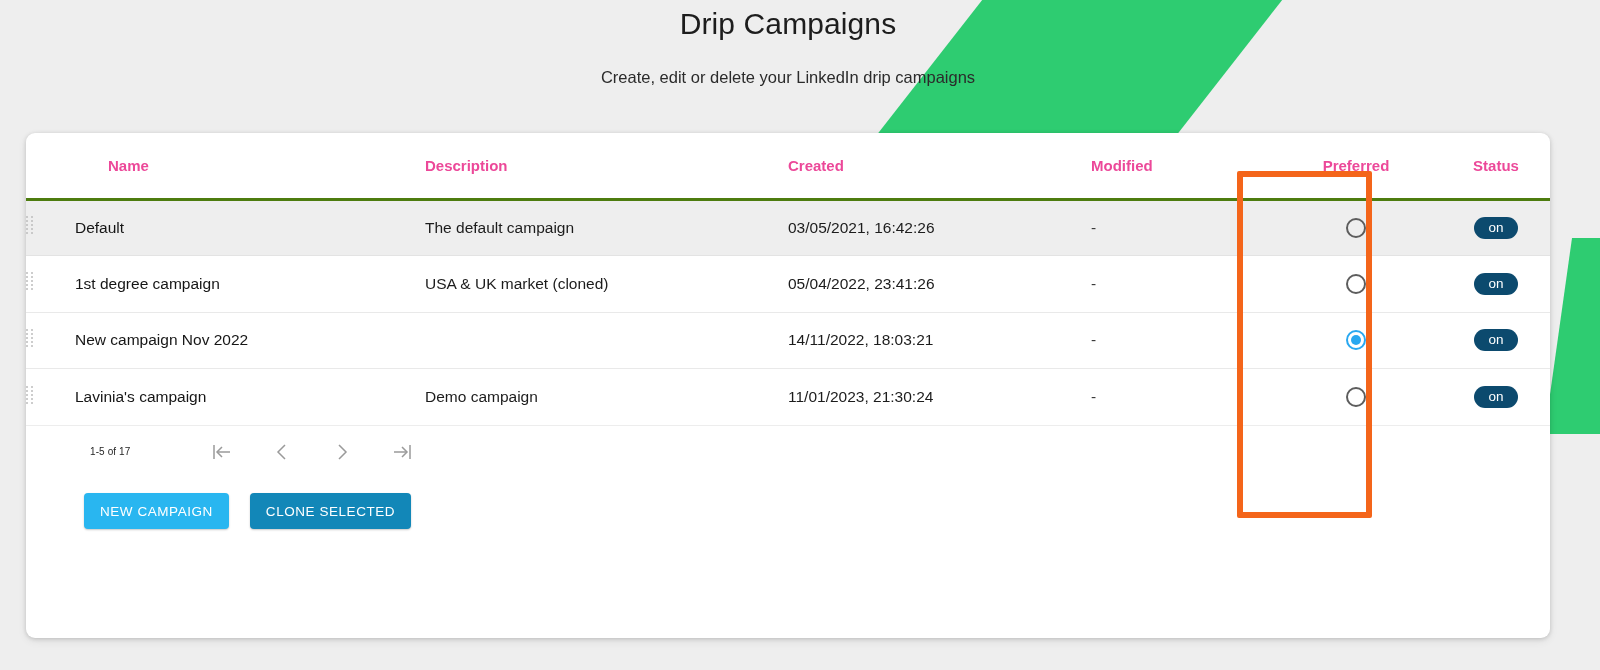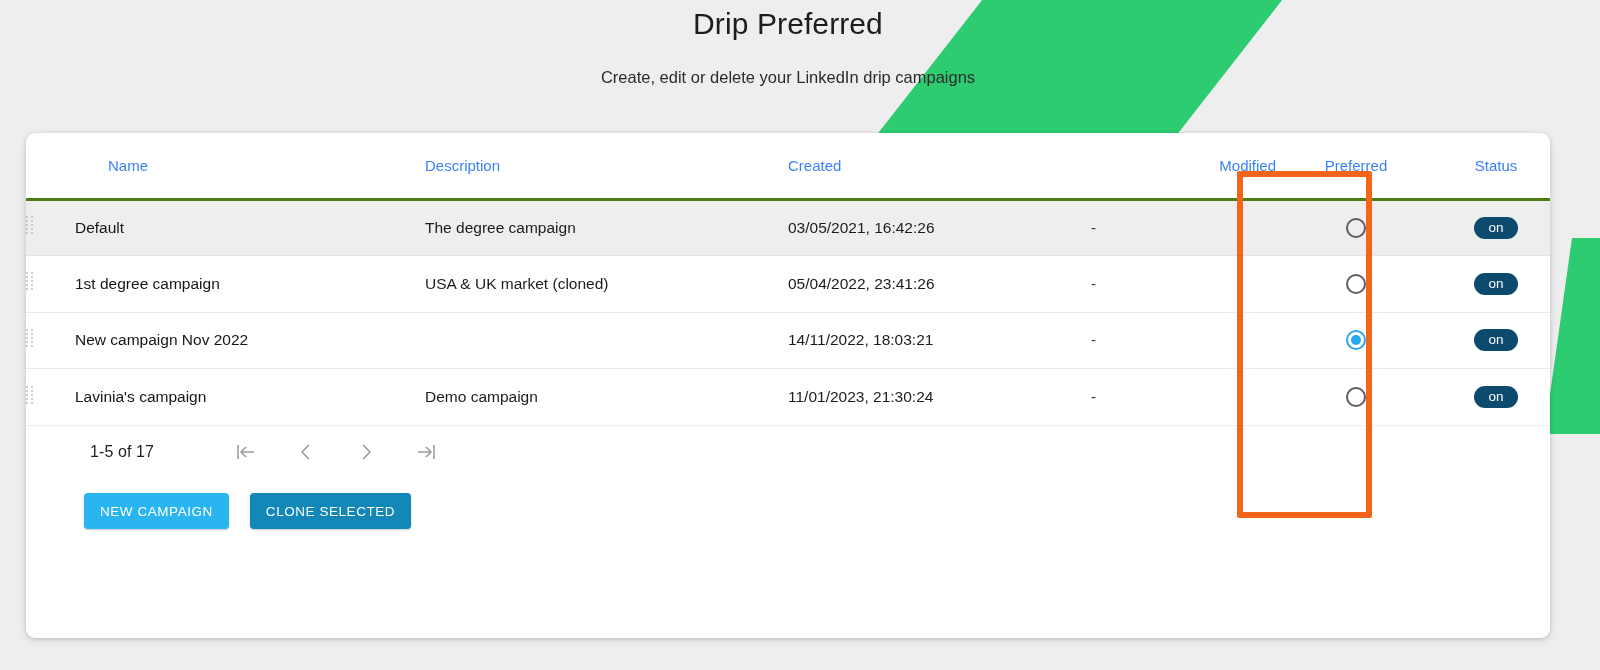--- a/index.html
+++ b/index.html
@@ -85,22 +85,22 @@
   }
 
   
   .campaign-table {
     width: 100%;
     border-collapse: collapse;
     table-layout: fixed;
   }
   .campaign-table th {
     font-size: 15px;
-    font-weight: 400;
-    color: #3b82f6;
+    font-weight: 700;
+    color: #ec4899;
     text-align: left;
     height: 66px;
     vertical-align: middle;
     padding: 0;
   }
   .campaign-table td {
     font-size: 15.5px;
     color: #1c1c1c;
     height: 56.5px;
     vertical-align: middle;
@@ -115,21 +115,21 @@
   .col-name  { width: 358px; }
   .col-desc  { width: 363px; }
   .col-created  { width: 303px; }
   .col-modified { width: 185px; }
   .col-preferred{ width: 160px; }
   .col-status   { width: 114px; }
 
   th.th-name      { padding-left: 41px; }
   th.th-desc      { padding-left: 0px; }
   th.th-created   { padding-left: 0px; }
-  th.th-modified  { padding-left: 0px; text-align: right; }
+  th.th-modified  { padding-left: 0px; }
   th.th-preferred { text-align: center; }
   th.th-status    { text-align: center; padding-left: 6px; }
 
   td.td-name     { padding-left: 8px; color: #161616; }
   td.td-desc     { color: #1c1c1c; }
   td.td-created  { color: #1c1c1c; }
   td.td-modified { color: #3a3a3a; }
   td.td-preferred{ text-align: center; }
   td.td-status   { text-align: center; padding-left: 6px; }
 
@@ -195,21 +195,21 @@
 
   
   .paginator {
     display: flex;
     align-items: center;
     height: 52px;
     padding-left: 64px;
     border-top: 1px solid #ededed;
   }
   .paginator-range {
-    font-size: 16px;
+    font-size: 10px;
     color: #1f1f1f;
     letter-spacing: .1px;
   }
   .pager-buttons {
     display: flex;
     align-items: center;
     margin-left: 62px;
   }
   .pager-btn {
     width: 60px;
@@ -261,21 +261,21 @@
 </style>
 </head>
 <body>
 
 <div class="deco-layer">
   <div class="green-band-main"></div>
   <div class="green-band-right"></div>
 </div>
 
 <div class="page-header">
-  <div class="page-title">Drip Preferred</div>
+  <div class="page-title">Drip Campaigns</div>
   <div class="page-subtitle">Create, edit or delete your LinkedIn drip campaigns</div>
 </div>
 
 <div class="card">
 
   <table class="campaign-table">
     <colgroup>
       <col class="col-grip">
       <col class="col-name">
       <col class="col-desc">
@@ -292,21 +292,21 @@
         <th class="th-created">Created</th>
         <th class="th-modified">Modified</th>
         <th class="th-preferred">Preferred</th>
         <th class="th-status">Status</th>
       </tr>
     </thead>
     <tbody id="table-body">
         <tr class="row-highlighted">
           <td class="grip-cell"><span class="grip-icon"><i></i><i></i><i></i><i></i><i></i><i></i><i></i><i></i><i></i><i></i></span></td>
           <td class="td-name">Default</td>
-          <td class="td-desc">The degree campaign</td>
+          <td class="td-desc">The default campaign</td>
           <td class="td-created">03/05/2021, 16:42:26</td>
           <td class="td-modified">-</td>
           <td class="td-preferred"><span class="radio"></span></td>
           <td class="td-status"><span class="pill">on</span></td>
         </tr>
         <tr>
           <td class="grip-cell"><span class="grip-icon"><i></i><i></i><i></i><i></i><i></i><i></i><i></i><i></i><i></i><i></i></span></td>
           <td class="td-name">1st degree campaign</td>
           <td class="td-desc">USA &amp; UK market (cloned)</td>
           <td class="td-created">05/04/2022, 23:41:26</td>

